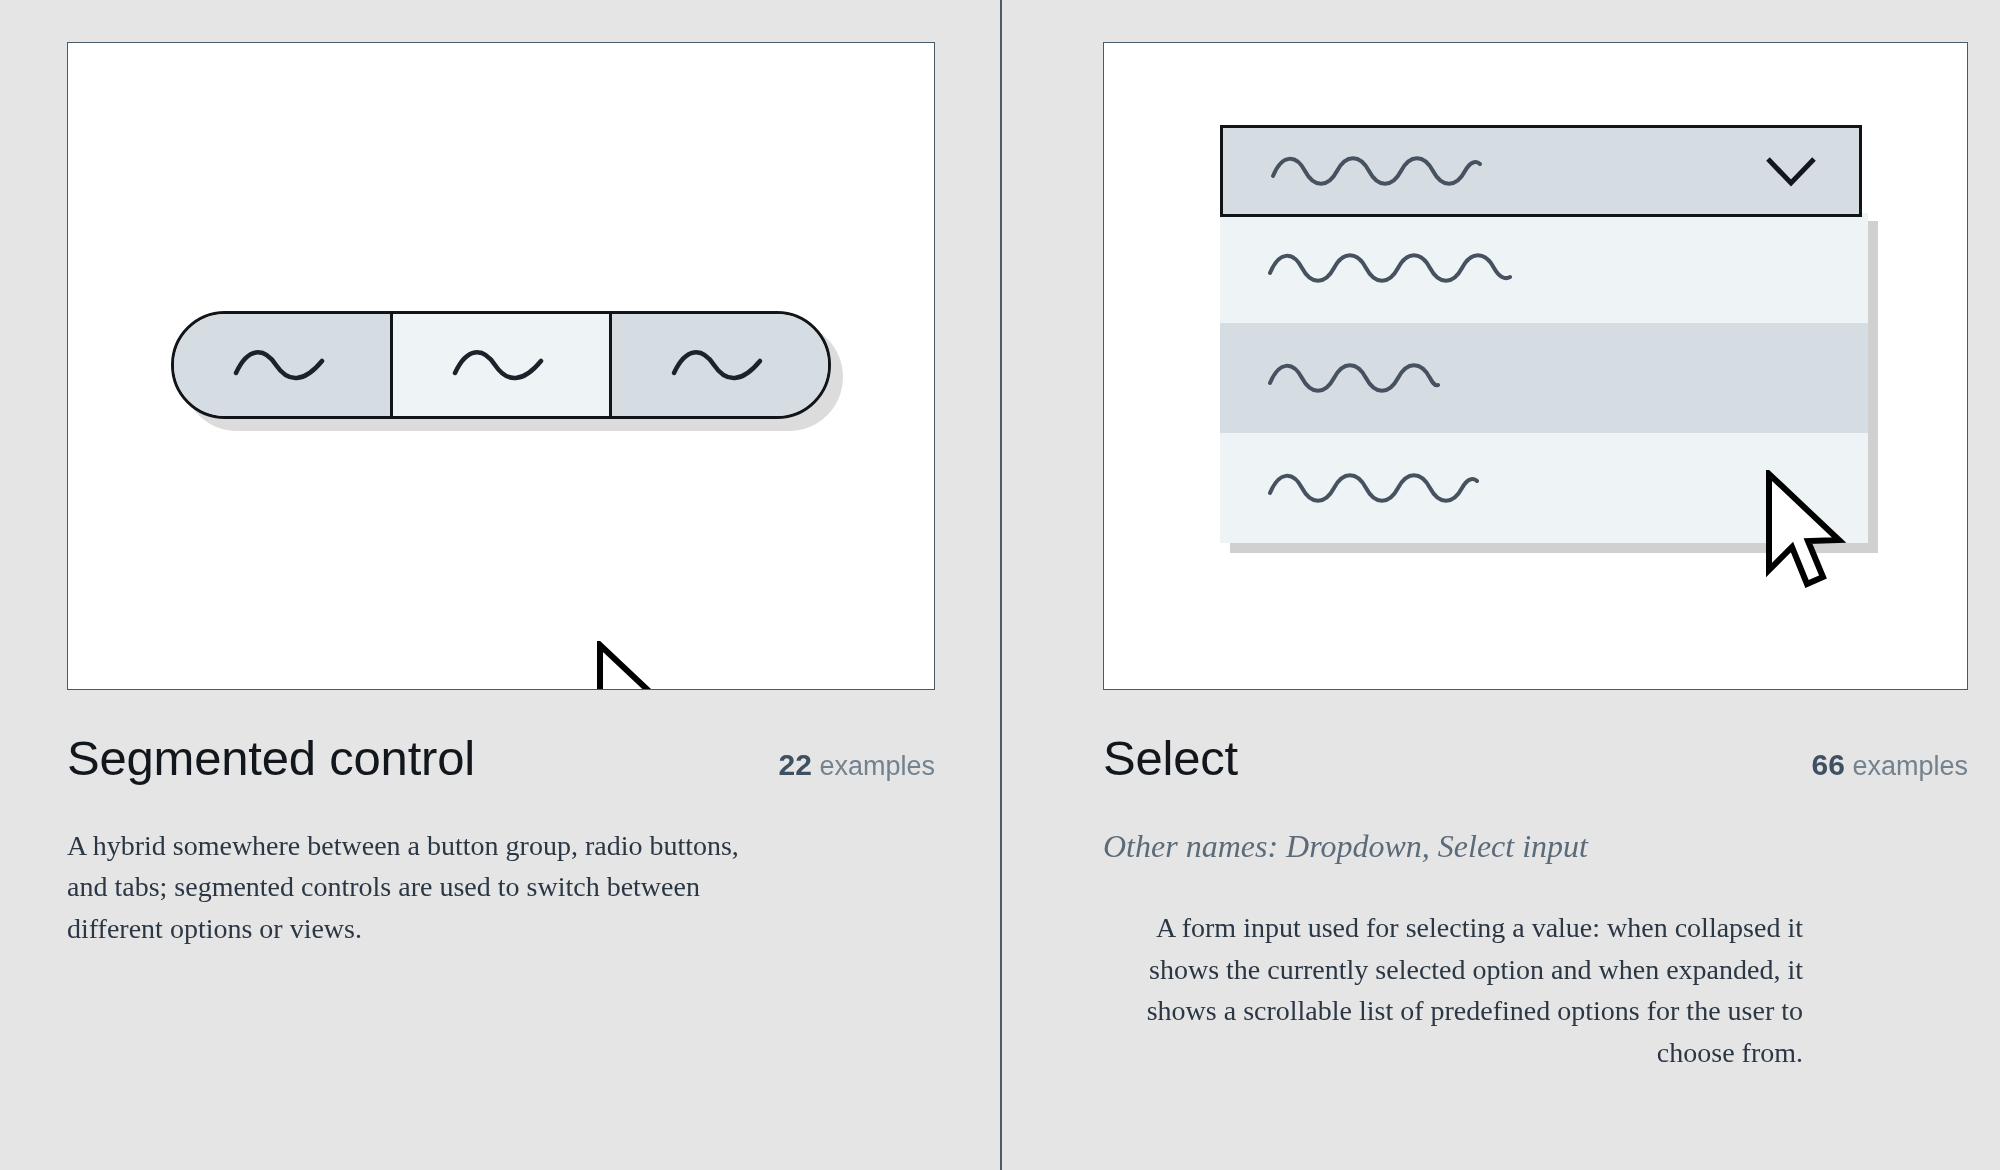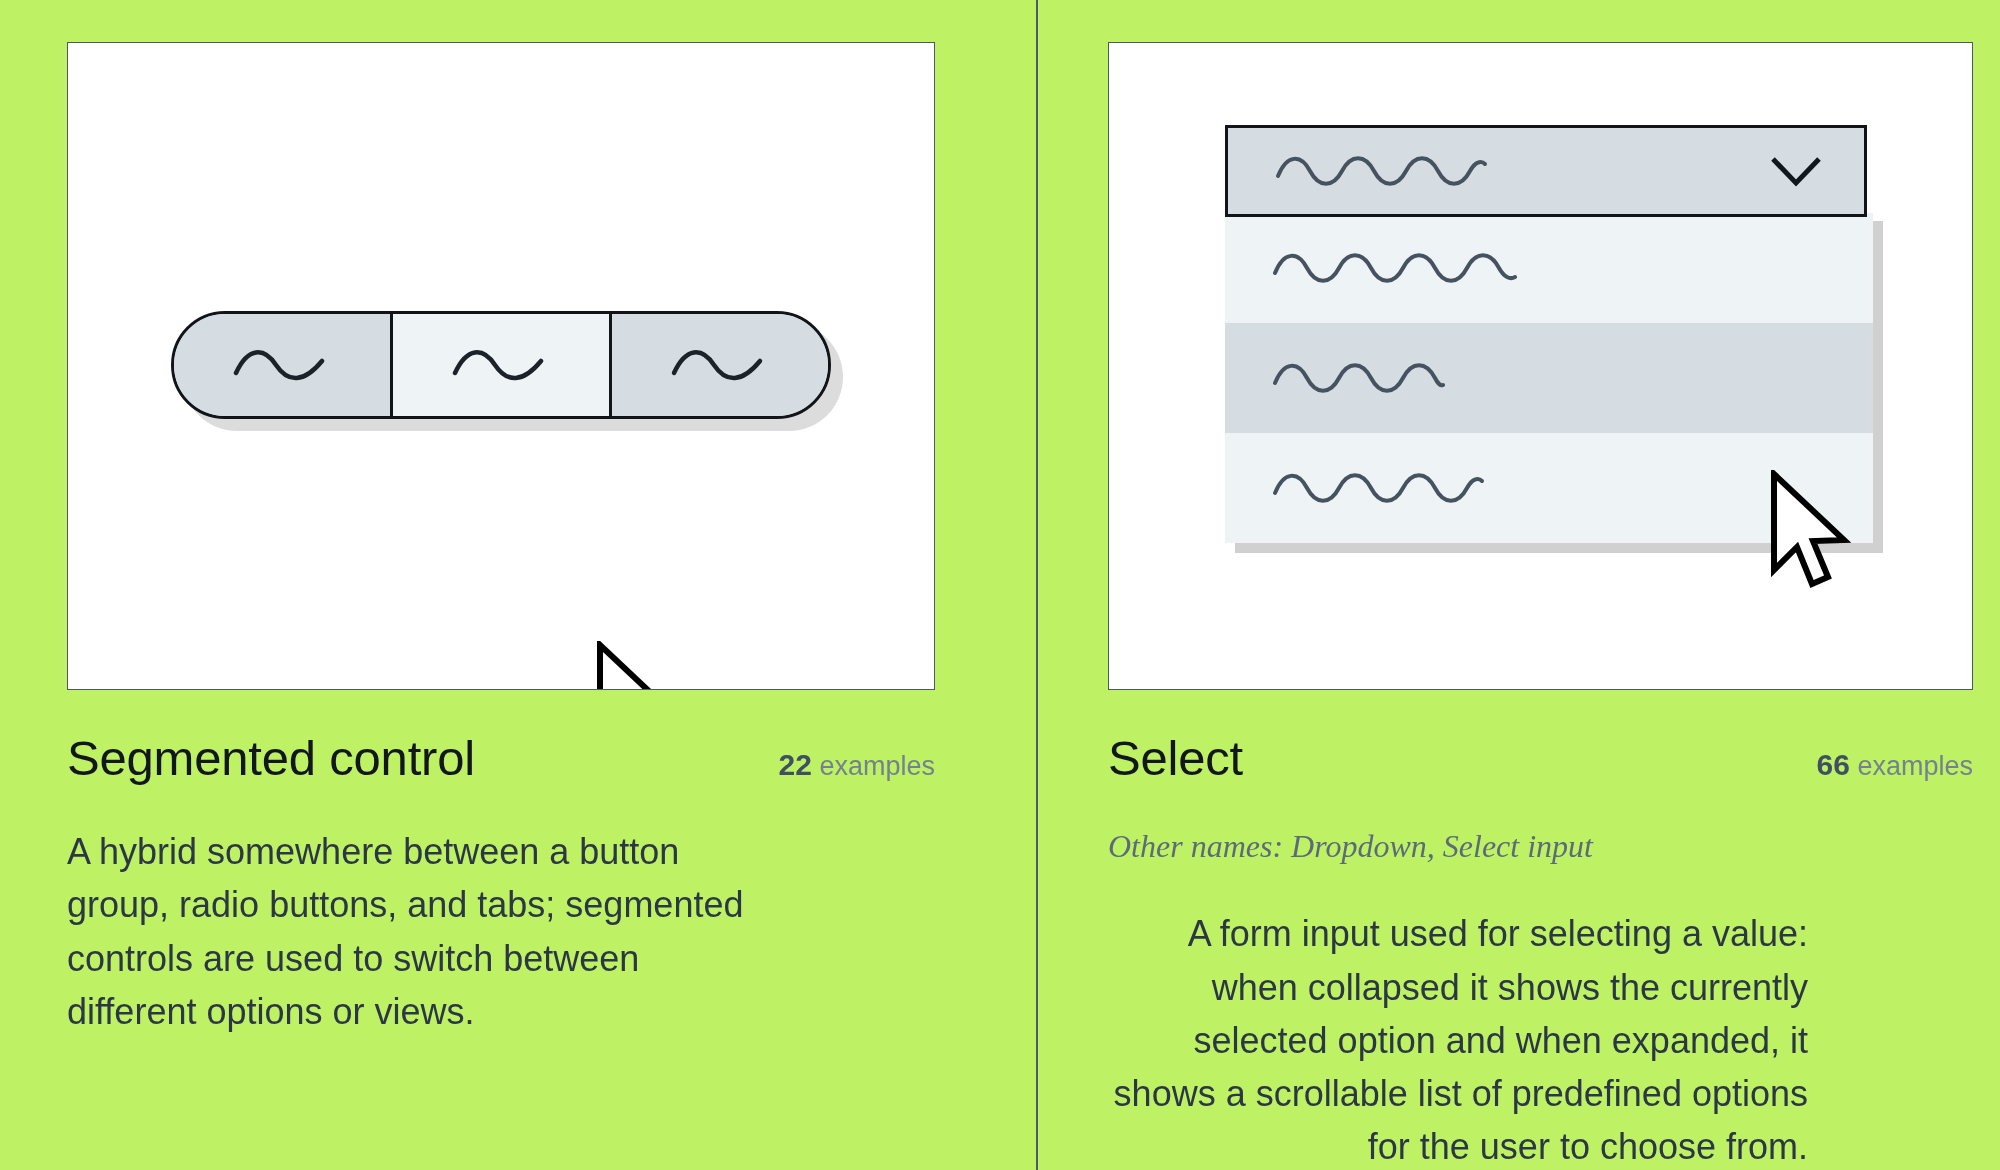--- a/index.html
+++ b/index.html
@@ -11,31 +11,31 @@
     width: 2000px;
     height: 1170px;
     font-family: "Liberation Sans", sans-serif;
     overflow: hidden;
   }
 
   .page {
     position: relative;
     width: 2000px;
     height: 1170px;
-    background: #bef264;
+    background: #e5e5e5;
     display: flex;
   }
 
   .panel {
     position: relative;
     box-sizing: border-box;
     height: 1170px;
   }
   .panel-left  { width: 1000px; padding: 42px 65px 0 67px; }
-  .panel-right { width: 920px; padding: 42px 65px 0 70px; border-left: 2px solid #4c5c6b; margin-left: 36px; }
+  .panel-right { width: 920px; padding: 42px 65px 0 101px; border-left: 2px solid #4c5c6b; }
 
   
   .illus-frame {
     position: relative;
     box-sizing: border-box;
     border: 1.5px solid #4a5a69;
     background: #ffffff;
     height: 648px;
     overflow: hidden;
   }
@@ -180,22 +180,22 @@
   .other-names {
     font-family: "Liberation Serif", serif;
     font-style: italic;
     font-size: 32px;
     color: #5b6b7a;
     margin: 44px 0 0 0;
     line-height: 1.2;
   }
 
   .desc {
-    font-family: Liberation Sans, sans-serif;
-    font-size: 36px;
+    font-family: Liberation Serif, serif;
+    font-size: 28px;
     color: #2b3744;
     line-height: 1.48;
     margin: 42px 0 0 0;
   }
   .panel-left  .desc { width: 700px; }
   .panel-right .desc { width: 700px; text-align: right; }
 </style>
 </head>
 <body>
 

